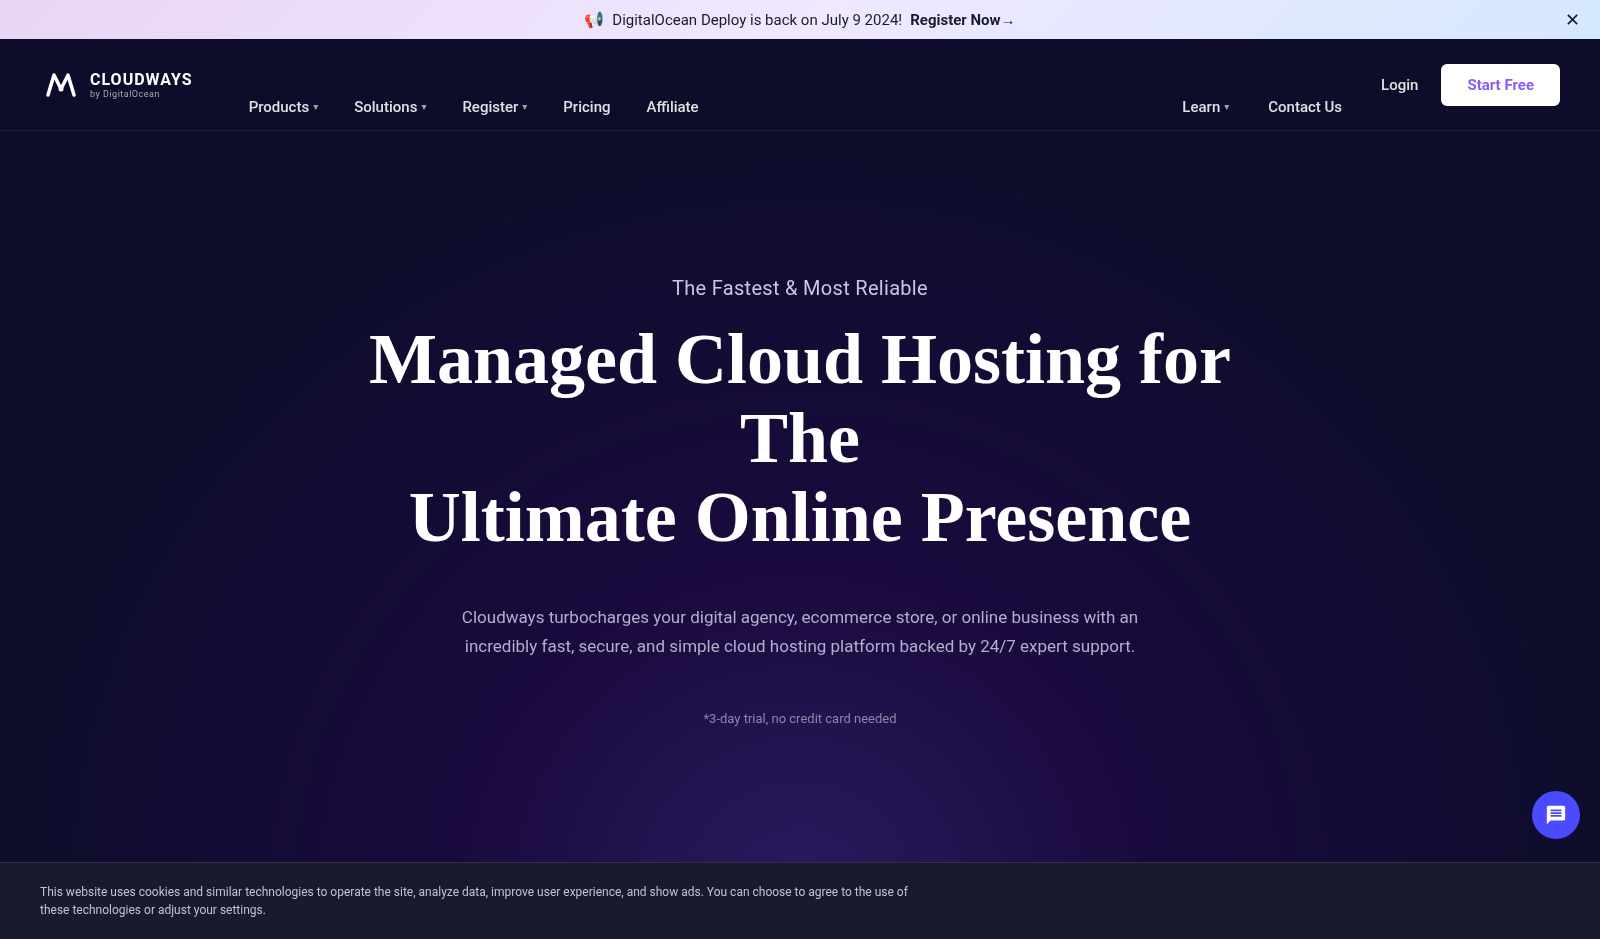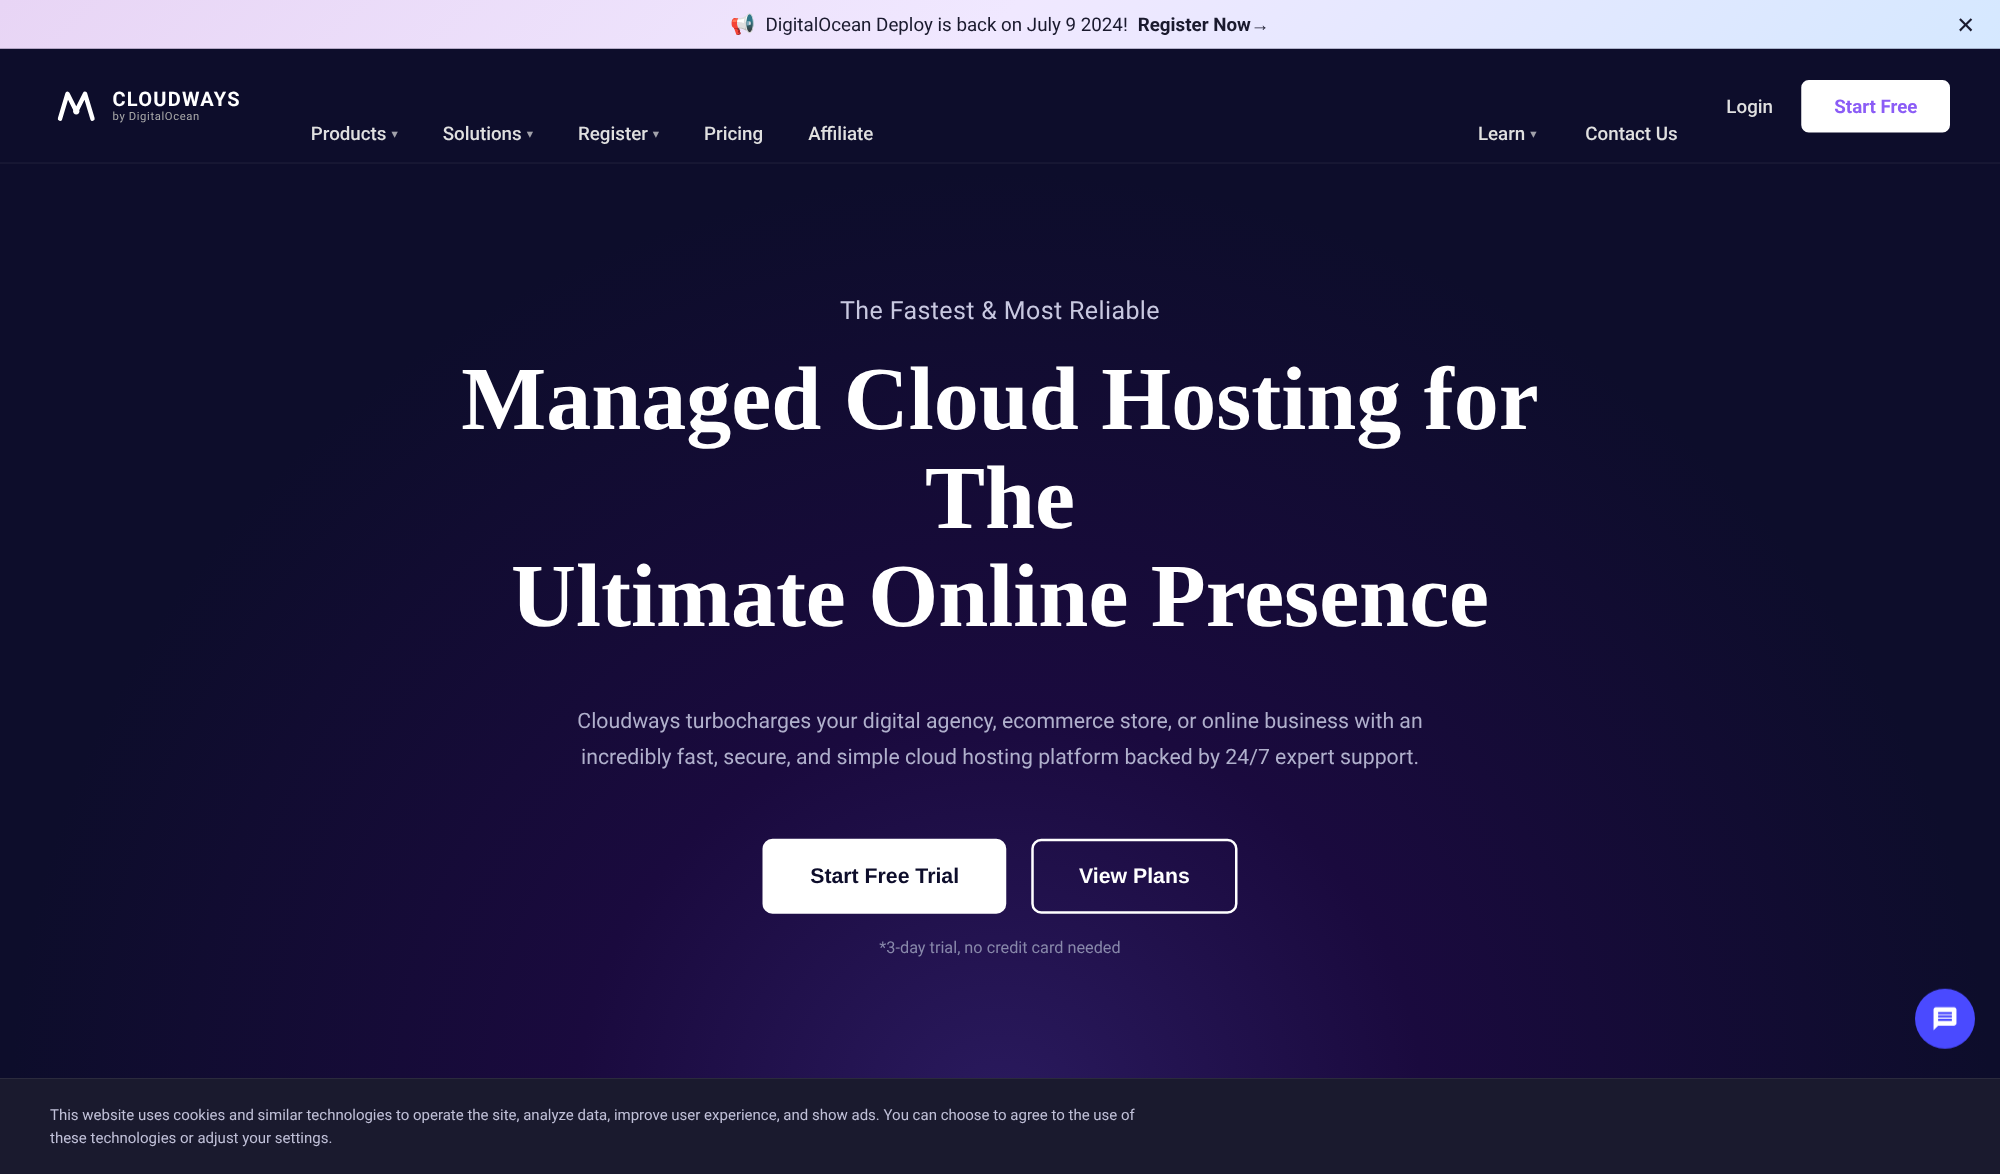--- a/index.html
+++ b/index.html
@@ -343,24 +343,20 @@
   </div>
 </nav>
 
 <section class="hero">
   <p class="hero-subtitle">The Fastest &amp; Most Reliable</p>
   <h1 class="hero-title">
     <span>Managed Cloud Hosting for The</span><br>
     <span>Ultimate Online Presence</span>
   </h1>
   <p class="hero-description">Cloudways turbocharges your digital agency, ecommerce store, or online business with an incredibly fast, secure, and simple cloud hosting platform backed by 24/7 expert support.</p>
-  <div class="hero-buttons">
-    <button class="btn-start-trial">Start Free Trial</button>
-    <button class="btn-view-plans">View Plans</button>
-  </div>
   <p class="hero-note">*3-day trial, no credit card needed</p>
 </section>
 
 <div class="cookie-banner">
   <p class="cookie-text">This website uses cookies and similar technologies to operate the site, analyze data, improve user experience, and show ads. You can choose to agree to the use of these technologies or adjust your settings.</p>
 </div>
 
 <div class="chat-bubble">
   <svg viewBox="0 0 24 24">
     <path d="M20 2H4c-1.1 0-2 .9-2 2v18l4-4h14c1.1 0 2-.9 2-2V4c0-1.1-.9-2-2-2zm-2 12H6v-2h12v2zm0-3H6V9h12v2zm0-3H6V6h12v2z"></path>

